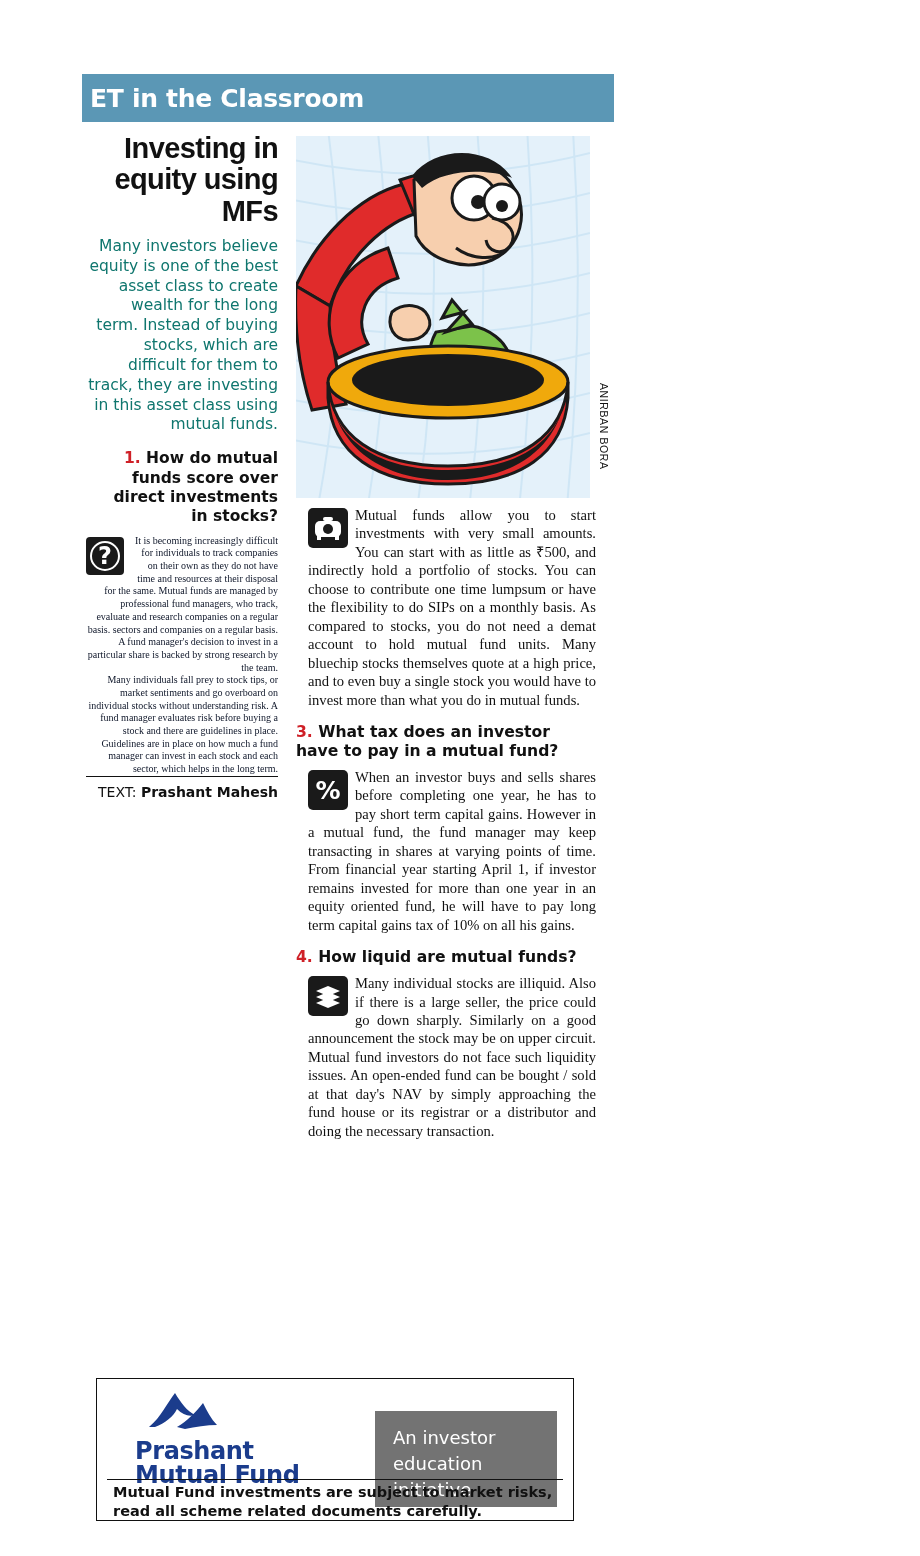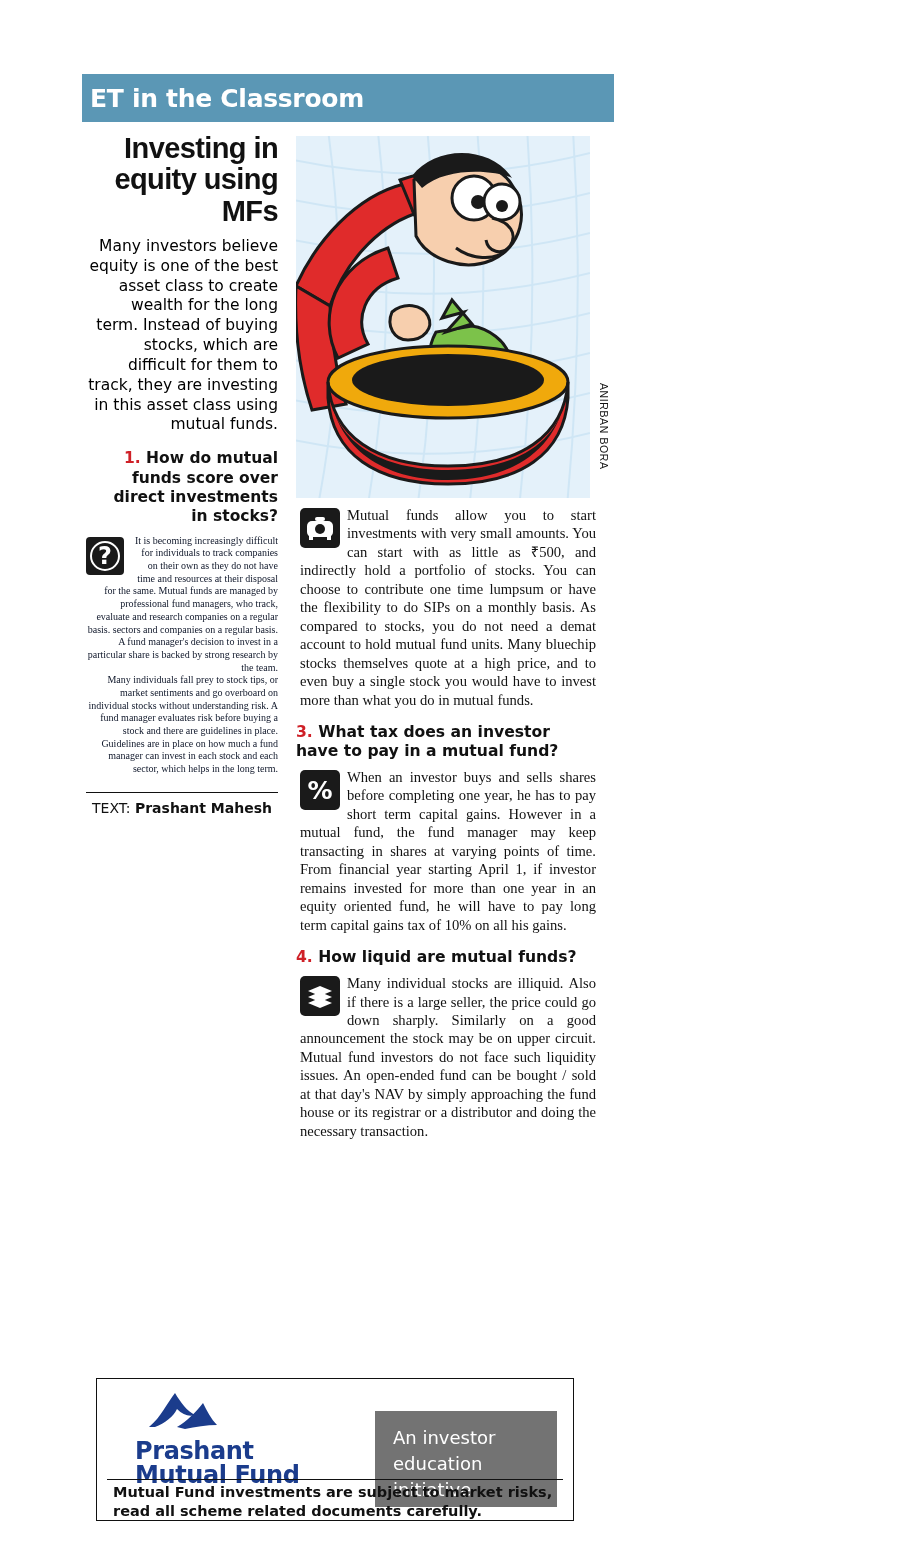--- a/index.html
+++ b/index.html
@@ -59,21 +59,21 @@
     text-align: right;
     color: #111;
     letter-spacing: -0.6px;
     margin: 0 0 10px 0;
   }
   .standfirst {
     font-family: "DejaVu Sans", sans-serif;
     font-size: 15.5px;
     line-height: 1.28;
     text-align: right;
-    color: #000000;
+    color: #0f766e;
     margin: 0 0 14px 0;
   }
   .q-head-left {
     font-family: "DejaVu Sans", sans-serif;
     font-weight: bold;
     font-size: 15.5px;
     line-height: 1.25;
     text-align: right;
     color: #111;
     margin: 0 0 8px 8px;
@@ -118,25 +118,24 @@
     left: 4px; top: 4px;
     width: 30px; height: 30px;
     border: 2px solid #fff;
     border-radius: 50%;
     box-sizing: border-box;
   }
 
   .credit-left {
     font-family: "DejaVu Sans", sans-serif;
     font-size: 14px;
-    text-align: center;
+    text-align: right;
     color: #111;
     border-top: 1px solid #111;
     padding-top: 7px;
-    margin-top: 16px;
     width: 192px;
   }
   .credit-left b { font-weight: bold; }
 
   
   .illo {
     position: absolute;
     left: 296px;
     top: 136px;
     width: 294px;
@@ -172,21 +171,21 @@
     line-height: 1.22;
     color: #111;
     margin: 0 0 7px 0;
   }
   .body-right {
     font-family: "Liberation Serif", serif;
     font-size: 14.6px;
     line-height: 1.265;
     text-align: justify;
     color: #111;
-    margin: 0 0 14px 4px;
+    margin: 0 0 14px 12px;
   }
   .body-right p { margin: 0; }
 
   .icon-box {
     float: left;
     width: 40px;
     height: 40px;
     background: #1a1a1a;
     border-radius: 5px;
     margin: 2px 7px 1px 0;

